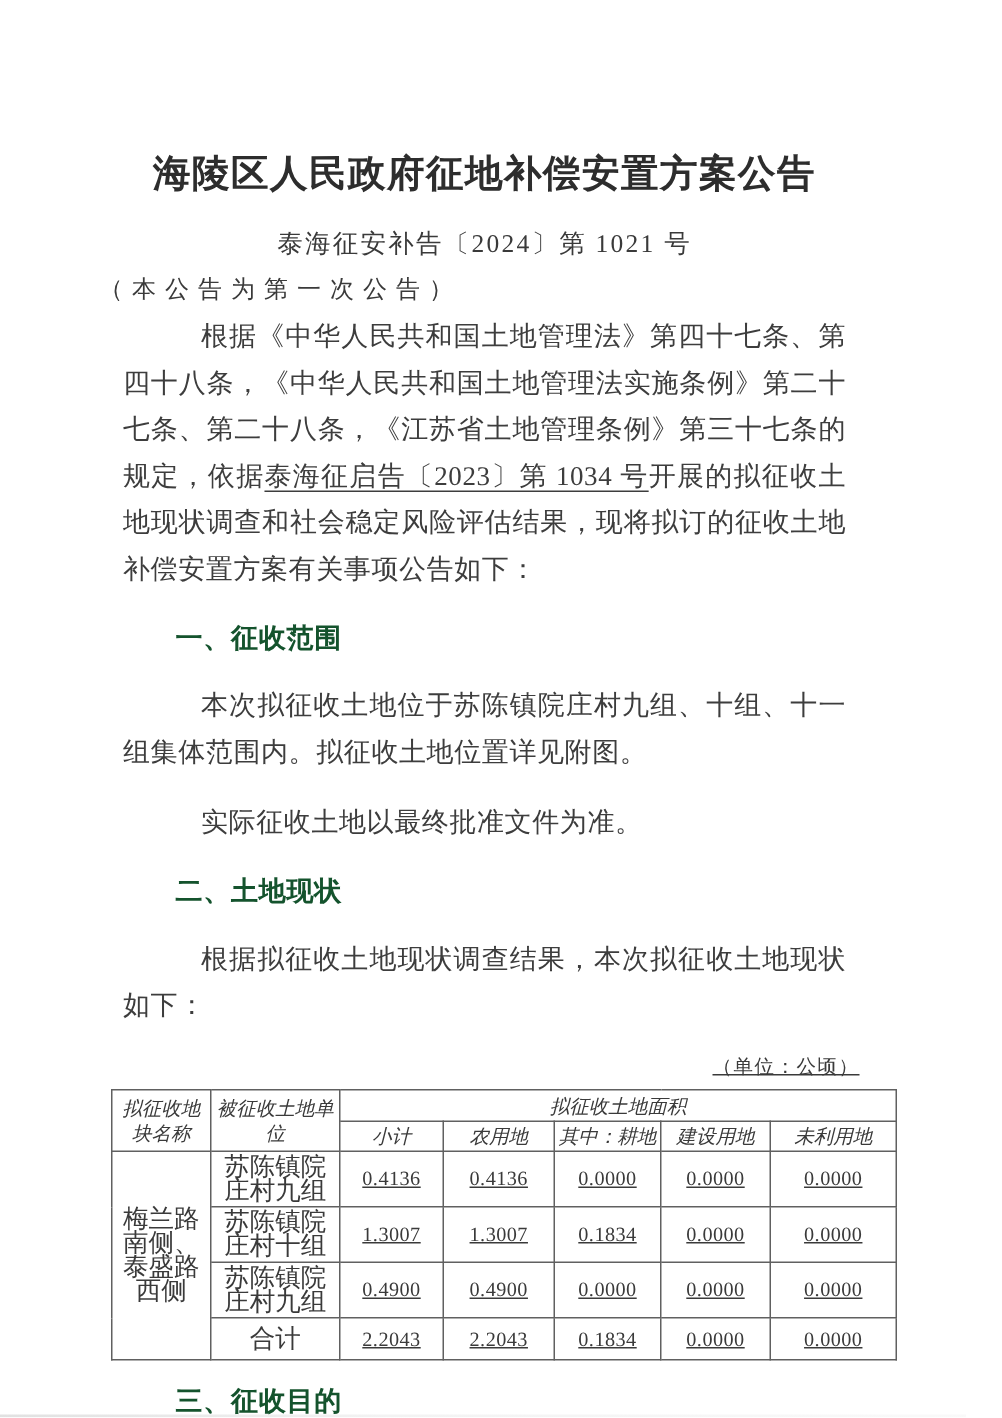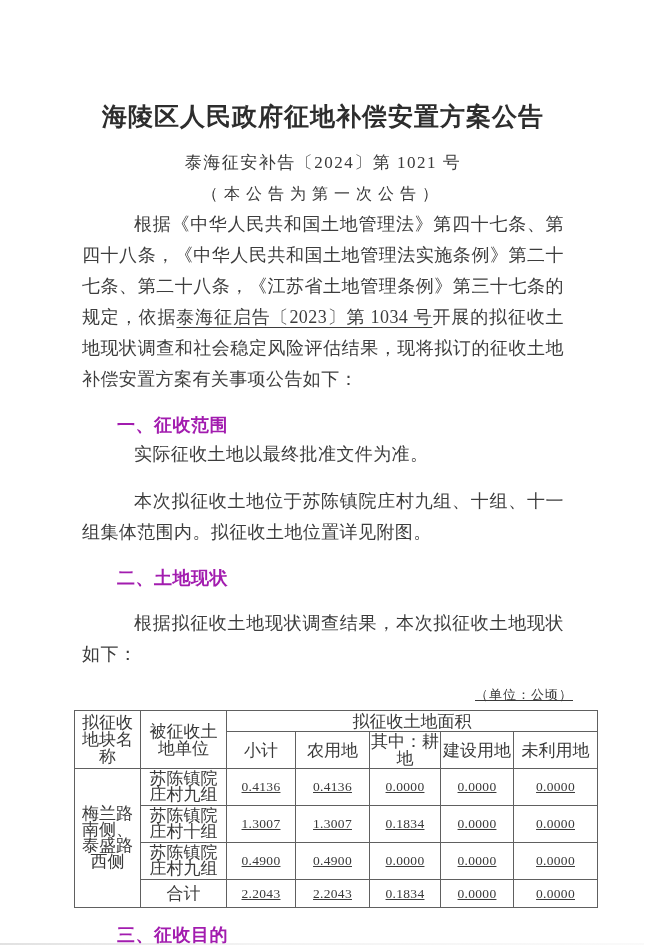--- a/index.html
+++ b/index.html
@@ -22,56 +22,56 @@
   .title{
     font-family:"Liberation Sans","DejaVu Sans",sans-serif;
     font-weight:700;font-size:25px;line-height:33px;
     text-align:center;color:#2d2d2d;letter-spacing:1px;margin:0;
   }
   .docno{
     font-size:17px;line-height:23px;text-align:center;
     margin-top:18px;letter-spacing:1.5px;color:#3a3a3a;
   }
   .subtitle{
-    font-size:16px;line-height:22px;text-align:center;
+    font-size:16px;line-height:22px;text-align:left;
     margin-top:9px;letter-spacing:6px;color:#3a3a3a;
   }
   .para{
     font-size:18px;line-height:31px;
     text-align:justify;text-indent:52px;
     letter-spacing:0.4px;margin:16px;color:#3d3d3d;
   }
   .intro{margin-top:4px;}
   .mt{margin-top:0;}
   .u{text-decoration:underline;text-underline-offset:4px;text-decoration-thickness:1px;}
   .sec-heading{
     font-family:"Liberation Sans","DejaVu Sans",sans-serif;
     font-weight:700;font-size:18px;line-height:28px;
-    color:#a21caf;margin:4px 0 0 0;padding-left:51px;letter-spacing:0.5px;
+    color:#14532d;margin:4px 0 0 0;padding-left:51px;letter-spacing:0.5px;
   }
   .sec-heading.last{margin-top:13px;}
   .table-title{
     font-family:"Liberation Sans","DejaVu Sans",sans-serif;
     font-weight:700;font-size:17px;line-height:25px;
     text-align:center;margin-top:4px;color:#2d2d2d;letter-spacing:0.5px;
   }
   .unit-note{
     font-size:13px;line-height:18px;text-align:right;
     margin:8px 7px 0 0;color:#3a3a3a;letter-spacing:1px;text-decoration:underline;
   }
   table.area{
     border-collapse:collapse;table-layout:fixed;
     width:523px;margin:6px 0 0 8px;
   }
   table.area th, table.area td{
     border:1px solid #606060;
     font-weight:normal;text-align:center;vertical-align:middle;
     padding:1px;color:#3a3a3a;
   }
-  thead th{font-size:17px;line-height:17px;}
+  thead th{font-size:13px;line-height:17px;font-style:italic;}
   tr.group-row{height:21px;}
   tr.sub-row{height:19px;}
   tr.data-row{height:37px;}
   tr.total-row{height:28px;}
   .block-cell,.unit-cell{font-size:17px;line-height:16px;}
   .value-cell{
     font-family:"Liberation Serif","DejaVu Serif",serif;
     font-size:13.5px;letter-spacing:0.3px;color:#333333;text-decoration:underline;
   }
 </style>
@@ -82,22 +82,22 @@
 
   <h1 class="title">海陵区人民政府征地补偿安置方案公告</h1>
 
   <div class="docno">泰海征安补告〔2024〕第 1021 号</div>
 
   <div class="subtitle">（本公告为第一次公告）</div>
 
   <p class="para intro" id="intro-paragraph"><span>根据《中华人民共和国土地管理法》第四十七条、第四十八条，《中华人民共和国土地管理法实施条例》第二十七条、第二十八条，《江苏省土地管理条例》第三十七条的规定，依据</span><span class="u">泰海征启告〔2023〕第 1034 号</span><span>开展的拟征收土地现状调查和社会稳定风险评估结果，现将拟订的征收土地补偿安置方案有关事项公告如下：</span></p>
 
   <h2 class="sec-heading">一、征收范围</h2>
+  <p class="para">本次拟征收土地位于苏陈镇院庄村九组、十组、十一组集体范围内。拟征收土地位置详见附图。</p>
   <p class="para mt">实际征收土地以最终批准文件为准。</p>
-  <p class="para">本次拟征收土地位于苏陈镇院庄村九组、十组、十一组集体范围内。拟征收土地位置详见附图。</p>
 
   <h2 class="sec-heading">二、土地现状</h2>
   <p class="para">根据拟征收土地现状调查结果，本次拟征收土地现状如下：</p>
 
   <div class="unit-note">（单位：公顷）</div>
 
   <table class="area">
     <colgroup>
       <col style="width:66px">
         <col style="width:86px">

